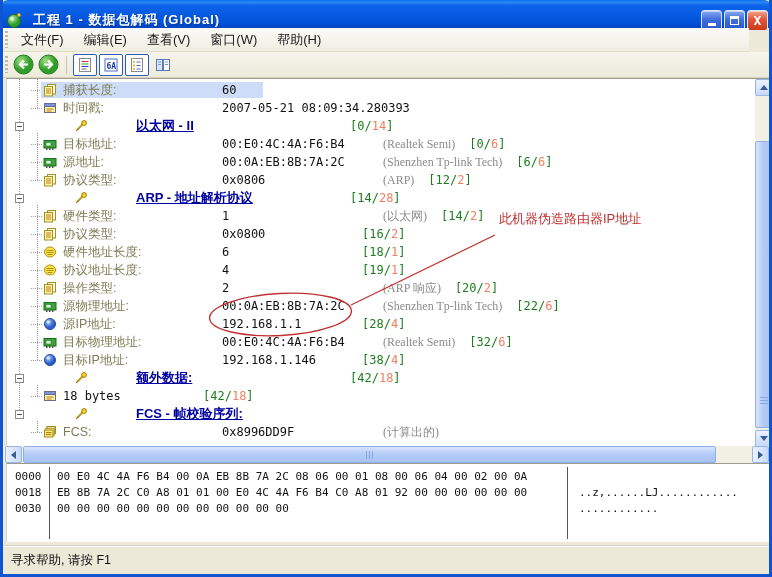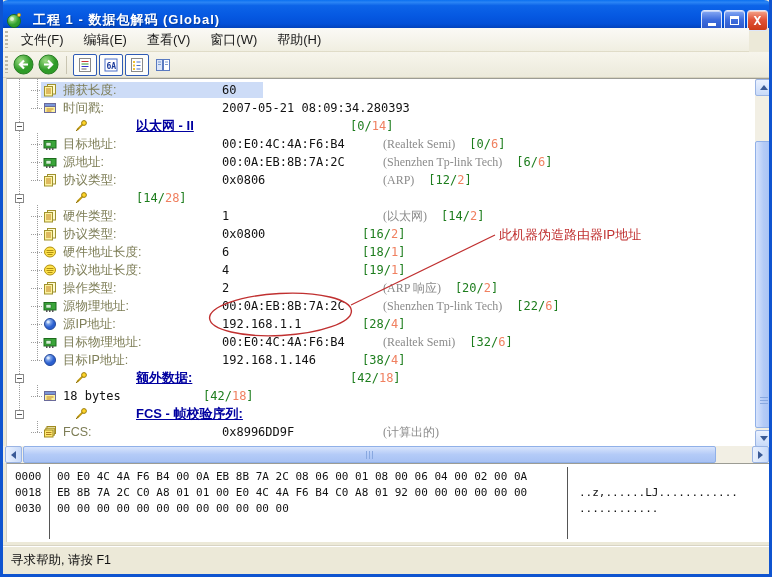--- a/index.html
+++ b/index.html
@@ -56,21 +56,21 @@
      linear-gradient(#555,#555) center / 5px 1px no-repeat,#fff;border:1px solid #888;}
   .tlabel{font-size:12.5px;color:var(--lbl);width:159px;flex:none;overflow:hidden;}
   .section .tlabel{width:172px;font-weight:bold;font-size:13px;color:var(--sec);text-decoration:underline;}
   .tvalue{font-family:"DejaVu Sans Mono",monospace;font-size:12px;color:#111;width:140px;flex:none;}
   .textra{font-family:Liberation Serif, serif;font-size:12px;color:var(--xtr);margin-right:14px;margin-left:21px;}
   .tbracket{font-family:"DejaVu Sans Mono",monospace;font-size:12px;}
   .bk-g{color:var(--bkg);} .bk-o{color:var(--bko);}
   .spine{position:absolute;border-left:1px dotted #9d9d9d;width:0;z-index:0;}
   
   .anno-svg{position:absolute;left:0;top:0;pointer-events:none;z-index:5;}
-  .anno-text{position:absolute;left:492px;top:147px;color:var(--ann);font-size:13px;z-index:5;white-space:nowrap;}
+  .anno-text{position:absolute;left:492px;top:131px;color:var(--ann);font-size:13px;z-index:5;white-space:nowrap;}
   
   .vscroll{position:absolute;left:752px;top:0;width:17px;height:368px;background:#f2efe4;border-top:1px solid #9c9c94;}
   .hscroll{position:absolute;left:0;top:368px;width:766px;height:17px;background:#f2efe4;}
   .sb-btn{position:absolute;width:17px;height:17px;border:1px solid #9ab4e4;border-radius:2px;
     background:linear-gradient(180deg,#eaf1fe,#c8daf9);display:flex;align-items:center;justify-content:center;}
   .hscroll .sb-btn{background:linear-gradient(90deg,#eaf1fe,#c8daf9);}
   .tri{width:0;height:0;border:4px solid transparent;}
   .tri.up{border-bottom:5px solid #3a5a96;margin-top:-4px;}
   .tri.down{border-top:5px solid #3a5a96;margin-bottom:-4px;}
   .tri.left{border-right:5px solid #3a5a96;margin-left:-4px;}
@@ -284,20 +284,21 @@
           </div>
           <div class="trow section">
             <span class="ebox"></span>
             <span class="ticon">
               <svg width="14" height="14">
                 <path d="M3 11 L9.5 4.5" stroke="#c09a10" stroke-width="1.8"></path>
                 <path d="M2 12 L4.5 9.5" stroke="#8a7010" stroke-width="1"></path>
                 <circle cx="10" cy="4" r="2.4" fill="#ffd428" stroke="#9a7d10"></circle>
               </svg>
             </span>
+            <span class="tlabel">ARP - 地址解析协议</span>
             <span class="tbracket"><span class="bk-g">[14/</span><span class="bk-o">28</span><span class="bk-g">]</span></span>
           </div>
           <div class="trow leaf">
             <span class="ticon">
               <svg width="14" height="14">
                 <rect x="4.5" y="1.5" width="8" height="9.5" fill="#fffbd0" stroke="#a0922f"></rect>
                 <rect x="1.5" y="3.5" width="8" height="9.5" fill="#fdf3a0" stroke="#a0922f"></rect>
                 <path d="M3 6h5 M3 8h5 M3 10h5" stroke="#c08020"></path>
               </svg>
             </span>

